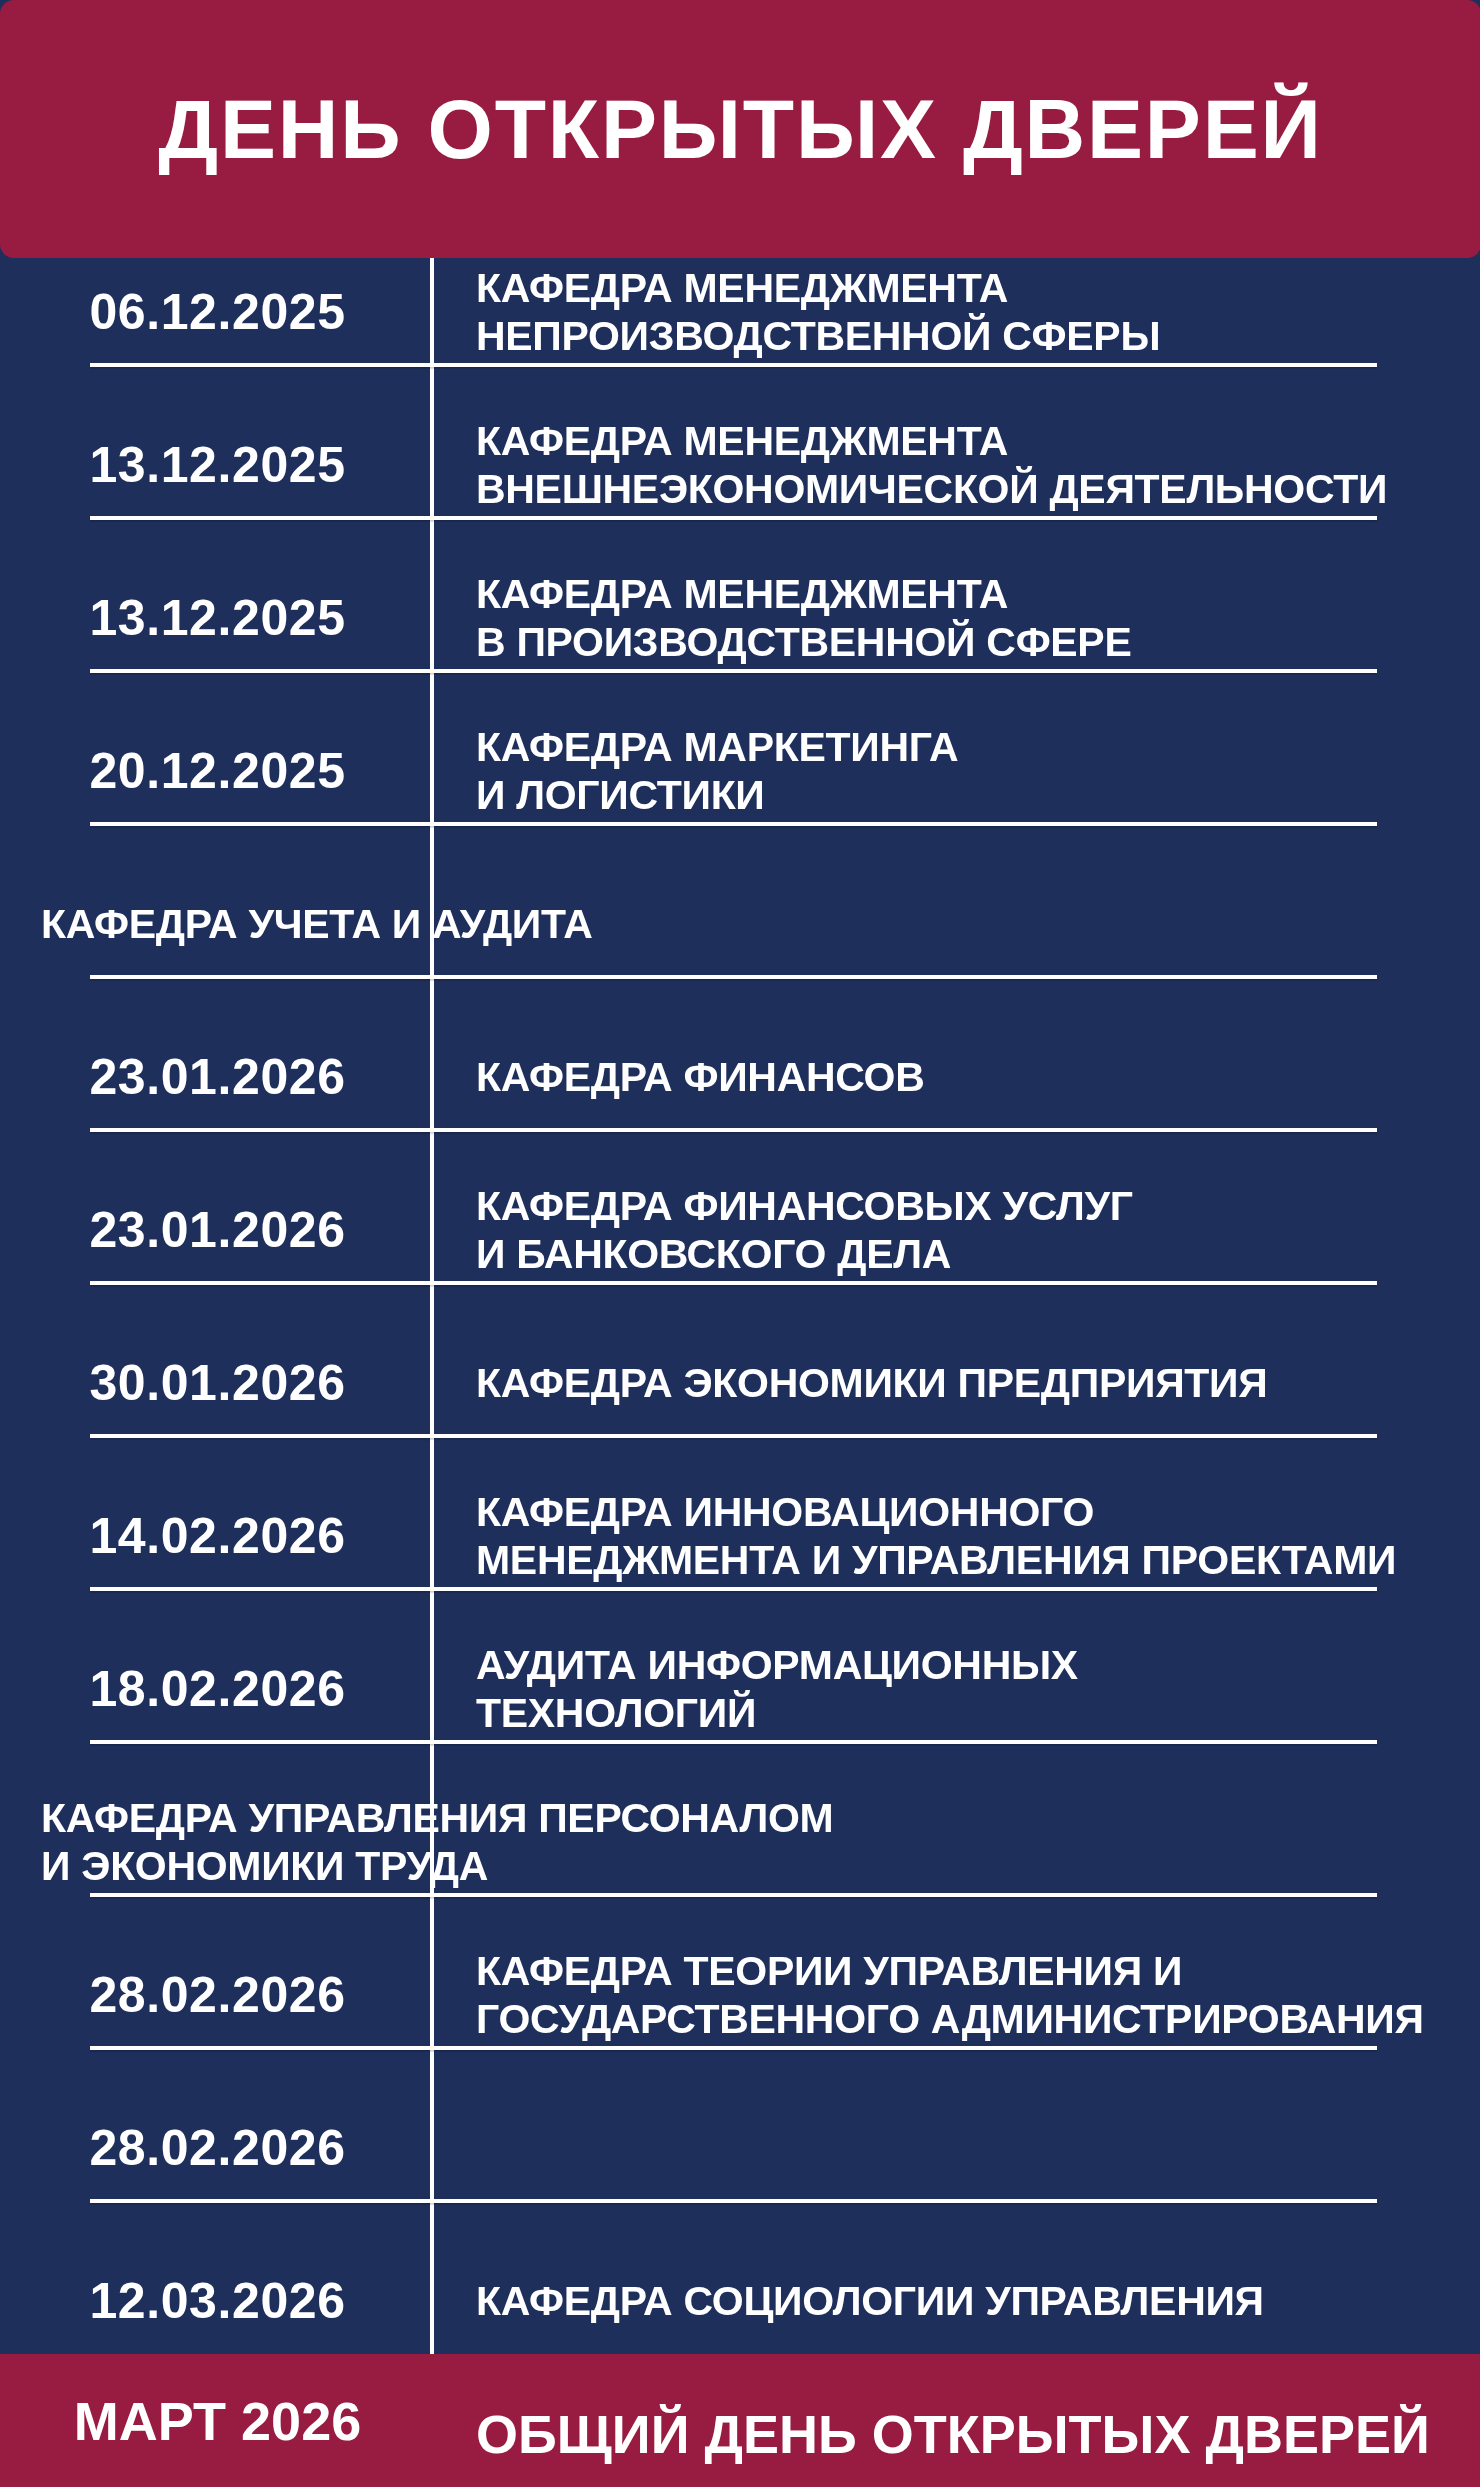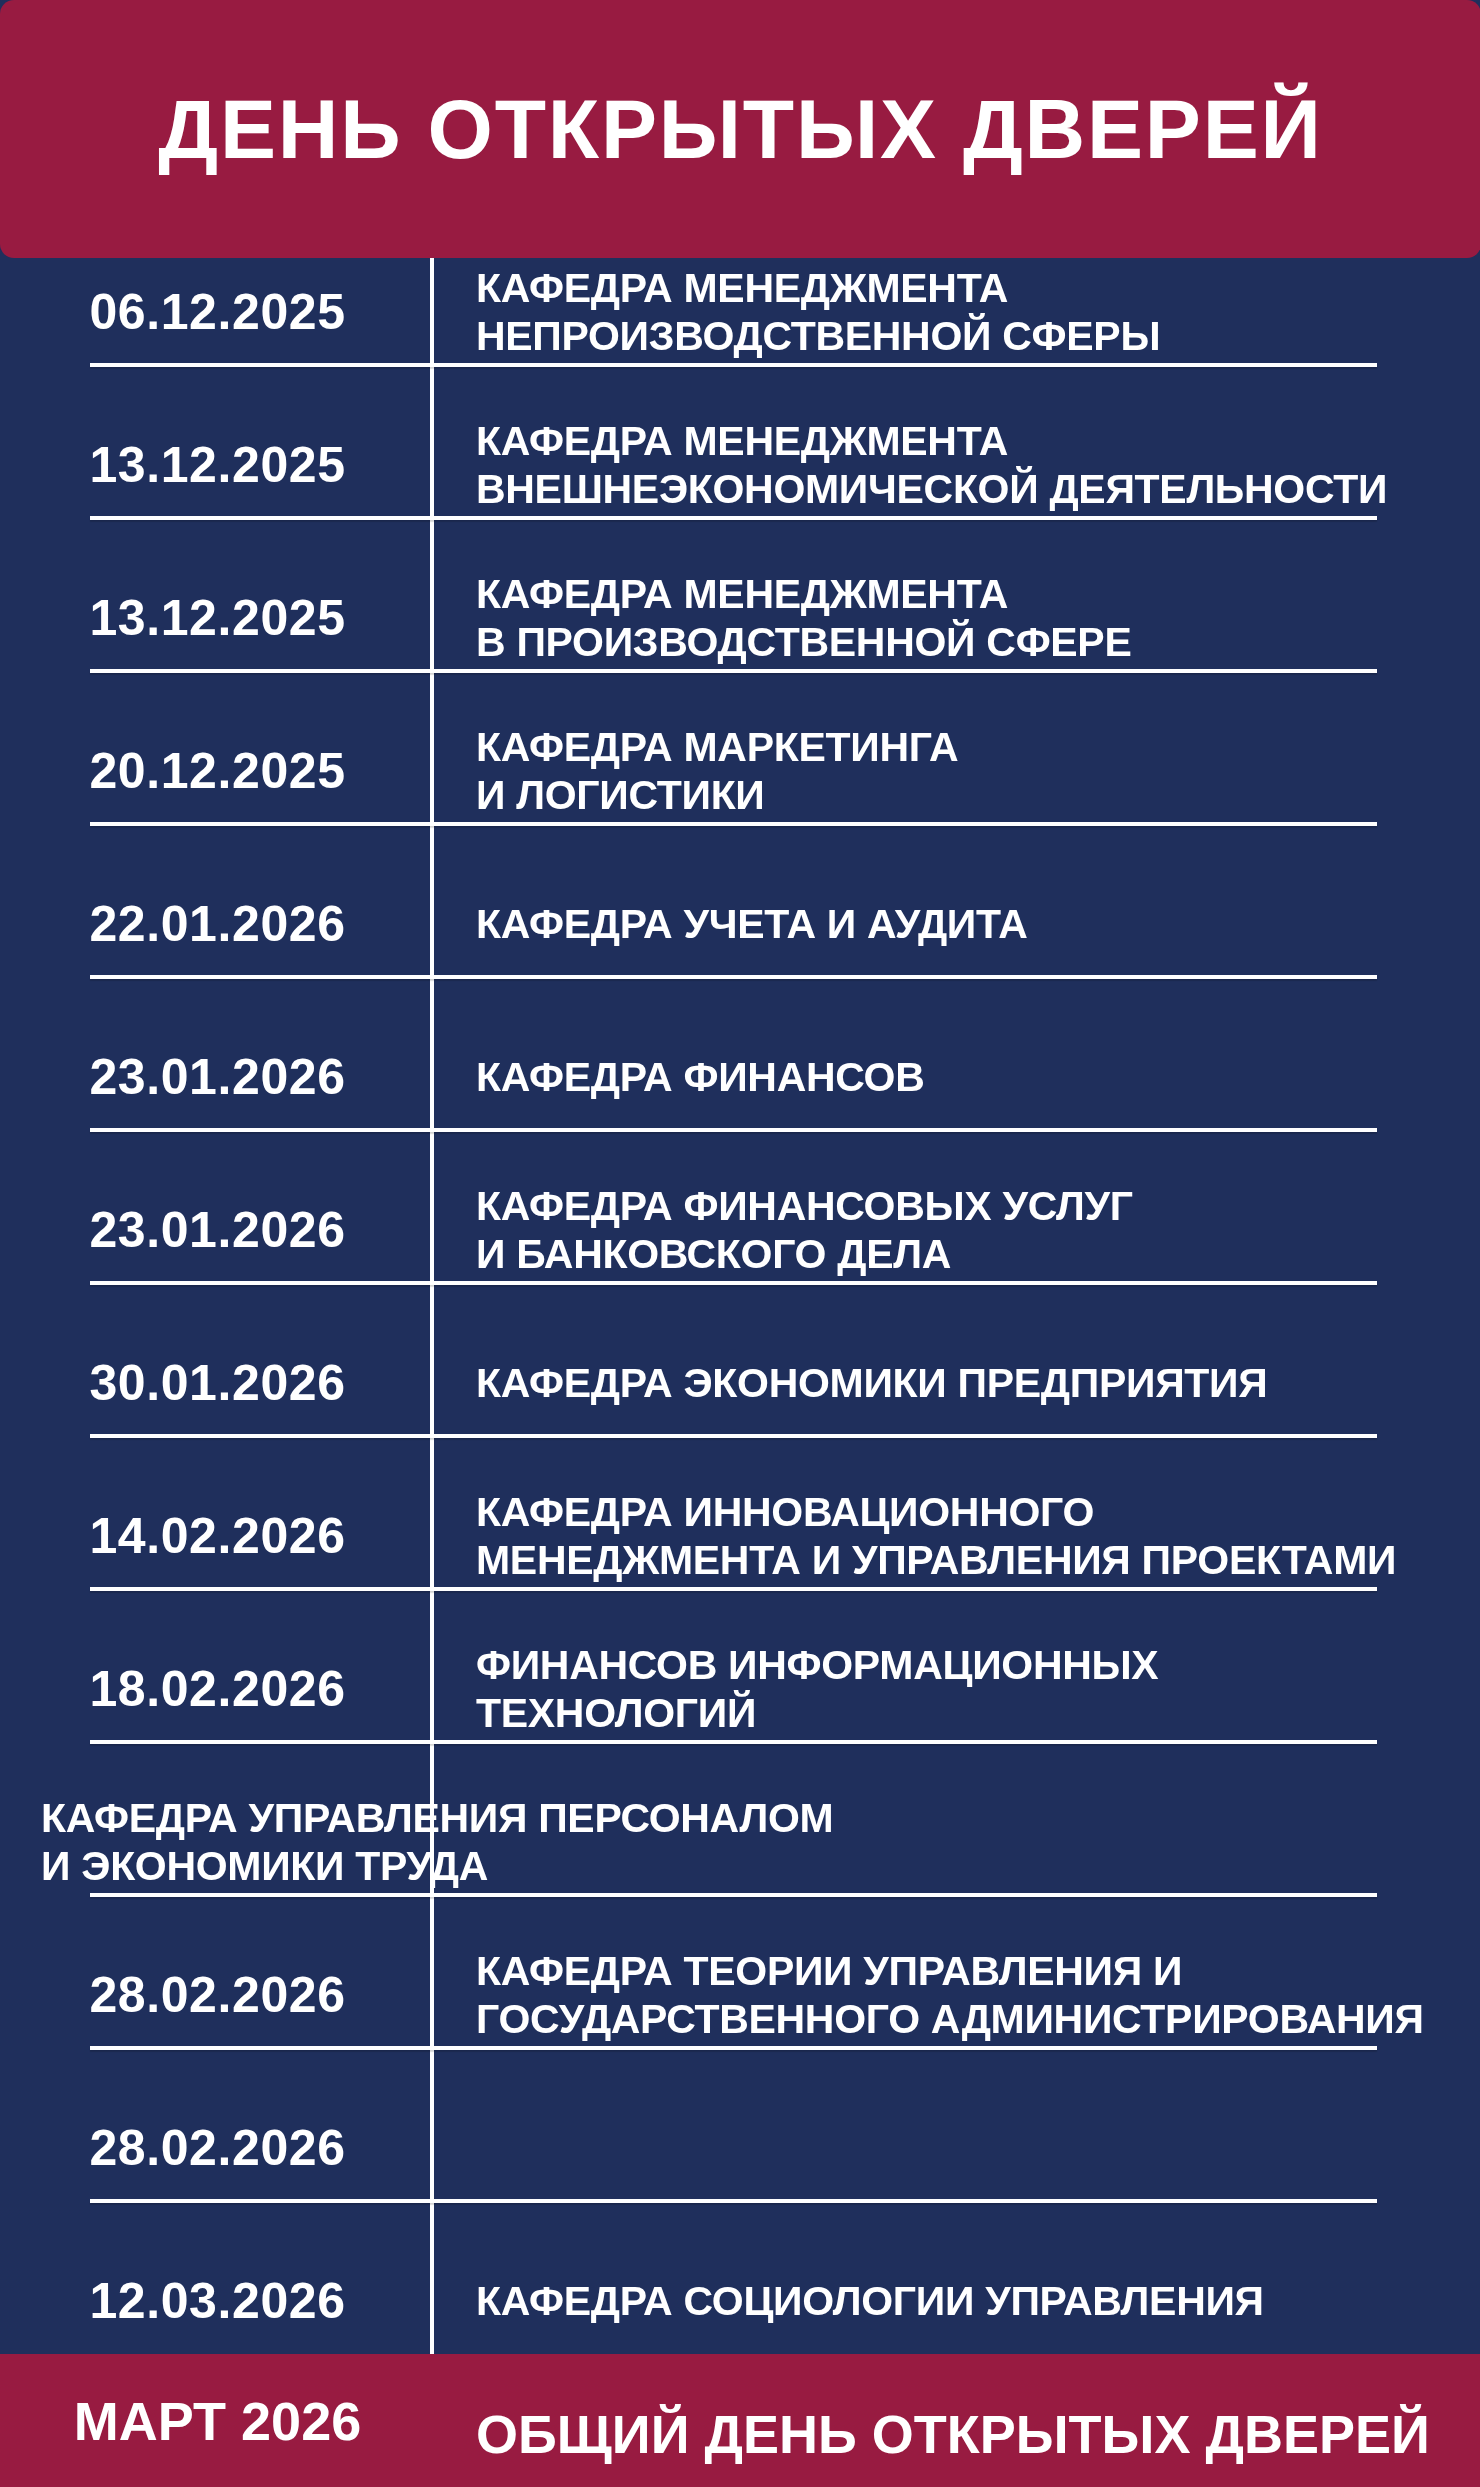--- a/index.html
+++ b/index.html
@@ -77,21 +77,20 @@
       <div class="cell-date">13.12.2025</div>
       <div class="cell-dept">КАФЕДРА МЕНЕДЖМЕНТА
 В ПРОИЗВОДСТВЕННОЙ СФЕРЕ</div>
     </div>
     <div class="row">
       <div class="cell-date">20.12.2025</div>
       <div class="cell-dept">КАФЕДРА МАРКЕТИНГА
 И ЛОГИСТИКИ</div>
     </div>
     <div class="row">
-      <div class="cell-date">22.01.2026</div>
       <div class="cell-dept">КАФЕДРА УЧЕТА И АУДИТА</div>
     </div>
     <div class="row">
       <div class="cell-date">23.01.2026</div>
       <div class="cell-dept">КАФЕДРА ФИНАНСОВ</div>
     </div>
     <div class="row">
       <div class="cell-date">23.01.2026</div>
       <div class="cell-dept">КАФЕДРА ФИНАНСОВЫХ УСЛУГ
 И БАНКОВСКОГО ДЕЛА</div>
@@ -100,21 +99,21 @@
       <div class="cell-date">30.01.2026</div>
       <div class="cell-dept">КАФЕДРА ЭКОНОМИКИ ПРЕДПРИЯТИЯ</div>
     </div>
     <div class="row">
       <div class="cell-date">14.02.2026</div>
       <div class="cell-dept">КАФЕДРА ИННОВАЦИОННОГО
 МЕНЕДЖМЕНТА И УПРАВЛЕНИЯ ПРОЕКТАМИ</div>
     </div>
     <div class="row">
       <div class="cell-date">18.02.2026</div>
-      <div class="cell-dept">ФИНАНСОВ ИНФОРМАЦИОННЫХ
+      <div class="cell-dept">АУДИТА ИНФОРМАЦИОННЫХ
 ТЕХНОЛОГИЙ</div>
     </div>
     <div class="row">
       <div class="cell-dept">КАФЕДРА УПРАВЛЕНИЯ ПЕРСОНАЛОМ
 И ЭКОНОМИКИ ТРУДА</div>
     </div>
     <div class="row">
       <div class="cell-date">28.02.2026</div>
       <div class="cell-dept">КАФЕДРА ТЕОРИИ УПРАВЛЕНИЯ И
 ГОСУДАРСТВЕННОГО АДМИНИСТРИРОВАНИЯ</div>

